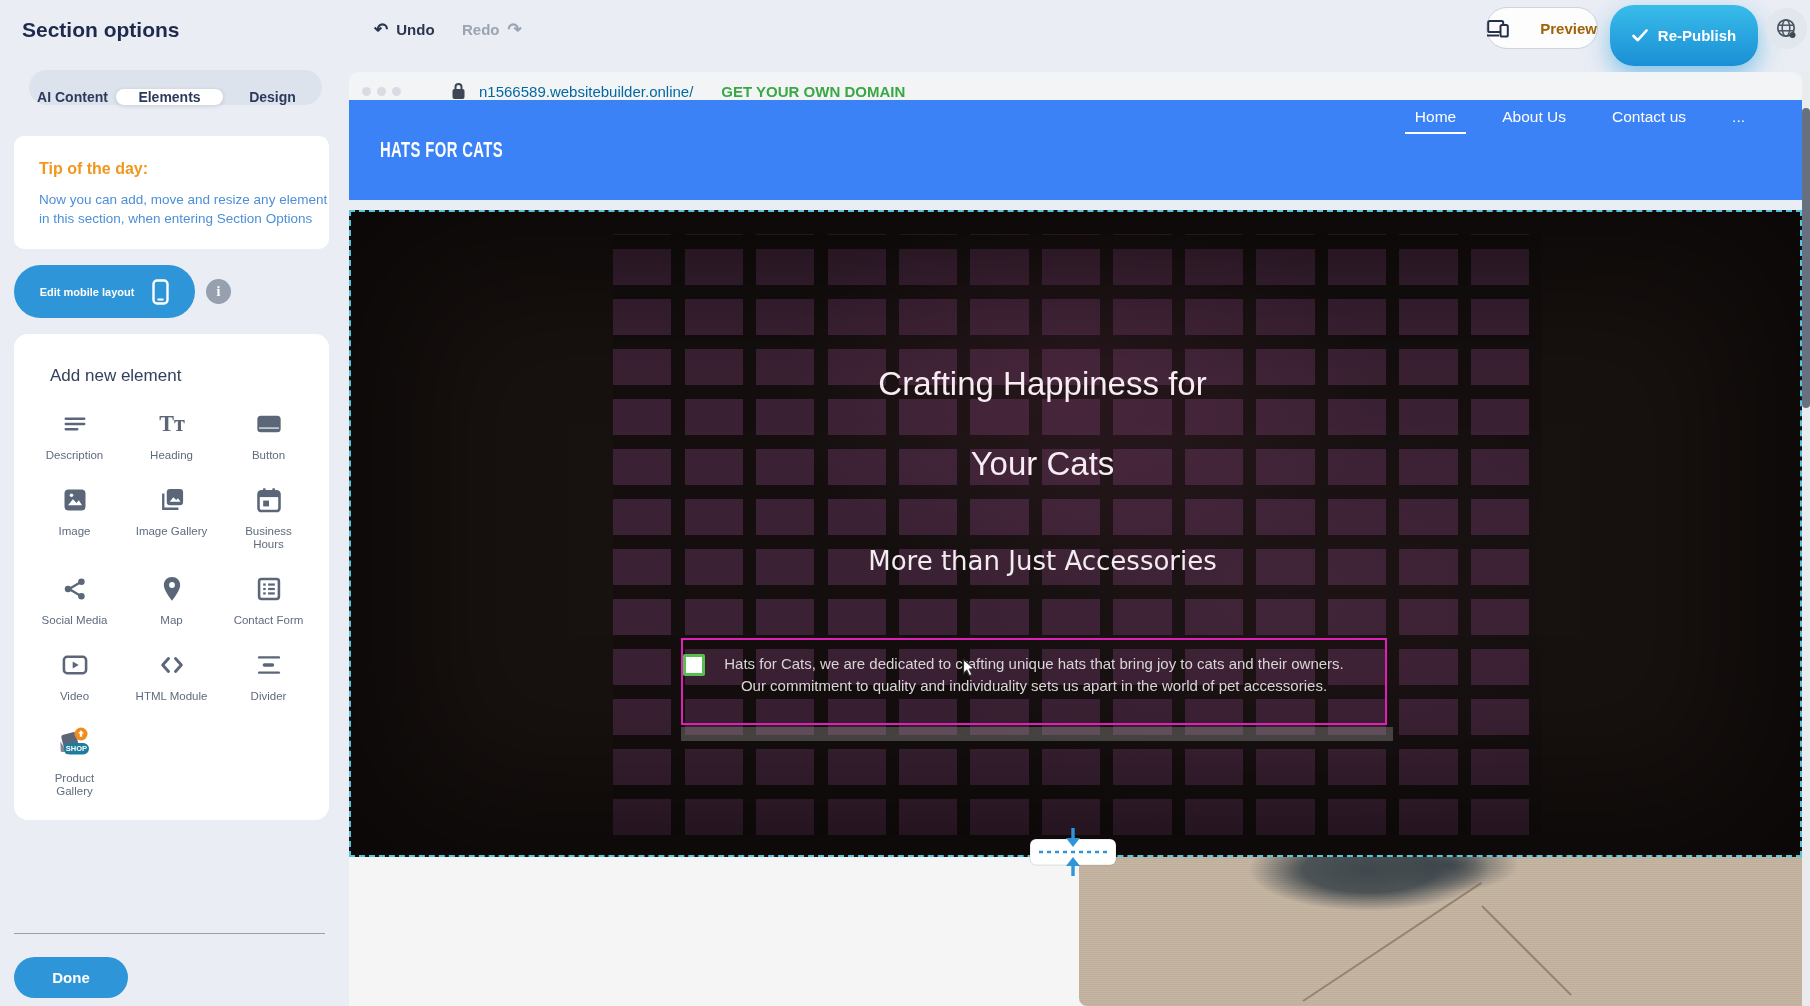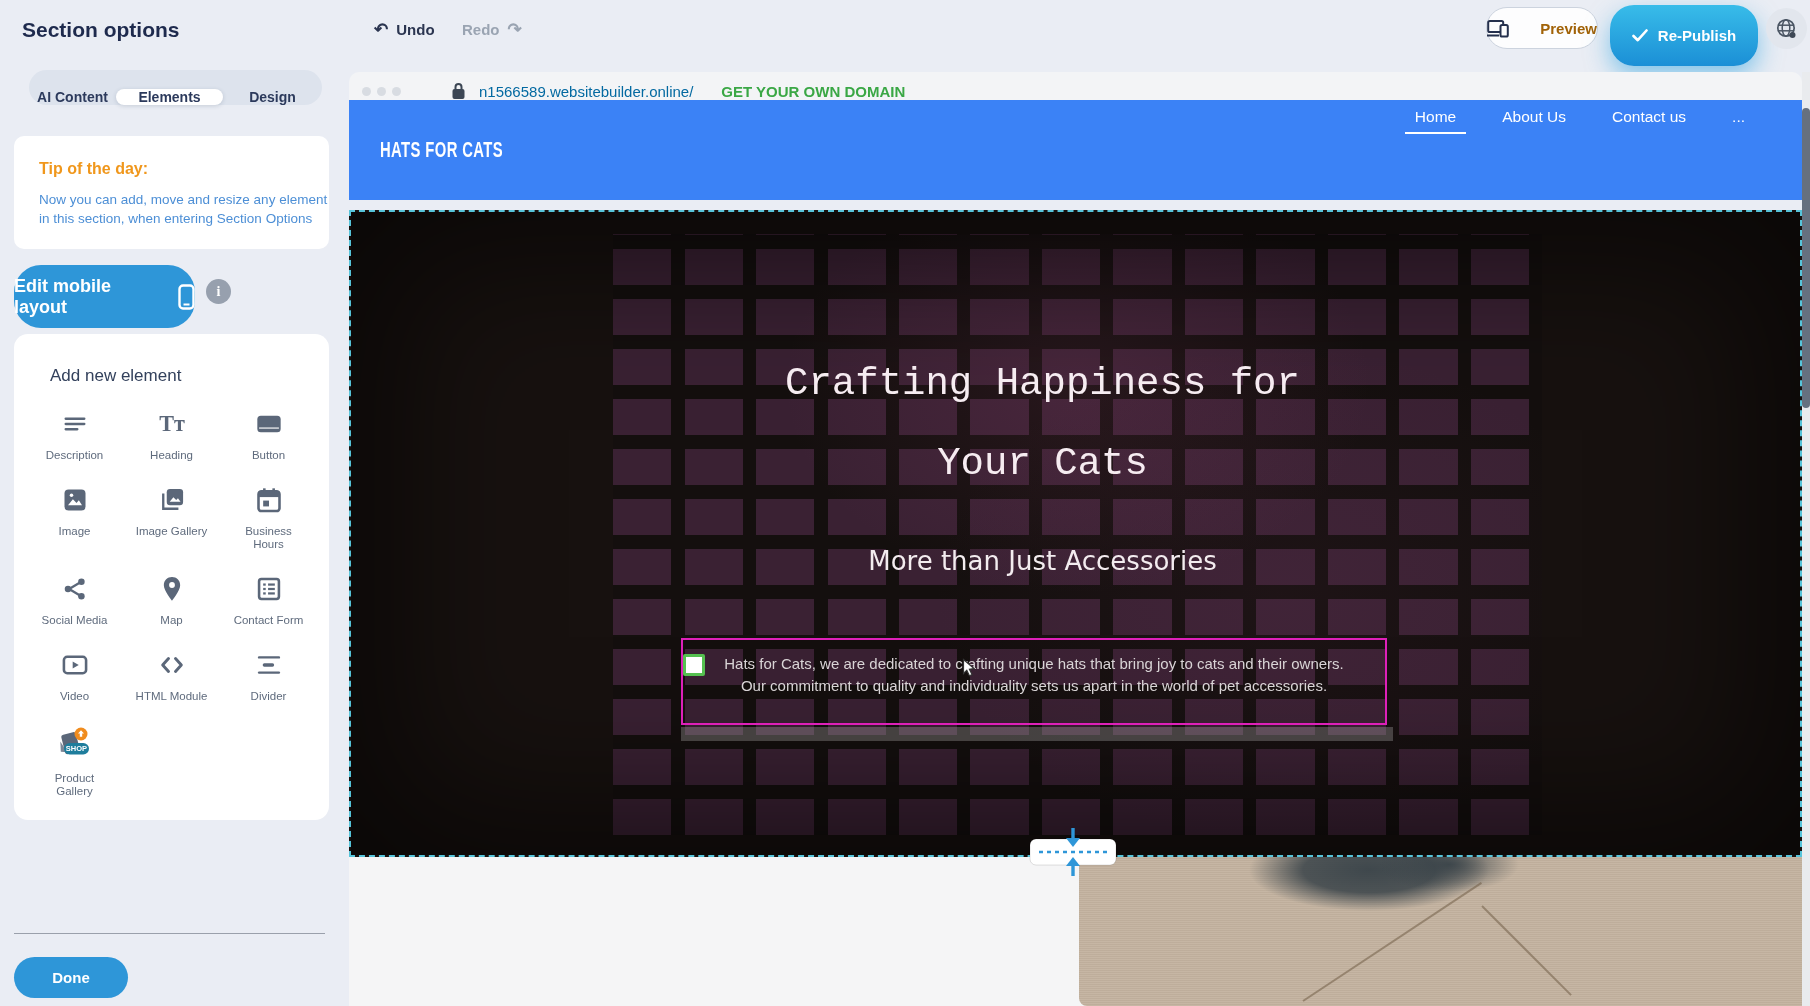--- a/index.html
+++ b/index.html
@@ -21,22 +21,22 @@
     display:flex; align-items:center; justify-content:center; cursor:pointer; }
 
   
   .tabs { position:absolute; left:29px; top:70px; width:293px; height:35px; background:#dde3ed; border-radius:18px; display:flex; align-items:flex-end; }
   .tab { display:flex; align-items:center; justify-content:center; font-size:14px; font-weight:bold; color:#2c3a5c; border-radius:18px; cursor:pointer; }
   .tab-ai{flex:87;} .tab-el{flex:107;} .tab-de{flex:99;}
   .tab.active { background:#fff; box-shadow:0 1px 4px rgba(40,60,90,.18); }
   .tip-card { position:absolute; left:14px; top:136px; width:315px; height:113px; background:#fff; border-radius:10px; padding:24px 0 0 25px; }
   .tip-heading { font-size:16px; font-weight:bold; color:#f0971c; }
   .tip-body { margin-top:12px; font-size:13.5px; line-height:19px; color:#4d8fd6; }
-  .edit-mobile-btn { position:absolute; left:14px; top:265px; width:181px; height:63px; border-radius:27px; background:#2e96d8;
-    color:#fff; font-size:18px; font-weight:bold; display:flex; align-items:center; justify-content:center; gap:18px; cursor:pointer; }
+  .edit-mobile-btn { position:absolute; left:14px; top:265px; width:181px; height:53px; border-radius:27px; background:#2e96d8;
+    color:#fff; font-size:11px; font-weight:bold; display:flex; align-items:center; justify-content:center; gap:18px; cursor:pointer; }
   .info-btn { position:absolute; left:206px; top:279px; width:25px; height:25px; border-radius:50%; background:#97a0ae; cursor:pointer;
     display:flex; align-items:center; justify-content:center; }
   .info-btn::before { content:"i"; color:#fff; font-size:14px; font-weight:bold; font-family:"Liberation Serif",serif; }
   .add-card { position:absolute; left:14px; top:334px; width:315px; height:486px; background:#fff; border-radius:14px; padding:32px 14px 0 14px; }
   .add-title { font-size:17px; color:#33415c; margin-left:22px; }
   .el-grid { display:grid; grid-template-columns:repeat(3,1fr); margin-top:24px; row-gap:24px; column-gap:4px; }
   .el-item { display:flex; flex-direction:column; align-items:center; gap:7px; cursor:pointer; }
   .el-label { font-size:11.5px; color:#5f6b7d; text-align:center; line-height:13px; max-width:72px; }
   .panel-divider { position:absolute; left:14px; top:933px; width:311px; border-top:1.5px solid #9aa0ab; }
   .done-btn { position:absolute; left:14px; top:957px; width:114px; height:41px; border-radius:21px; background:#2e96d8;
@@ -65,21 +65,21 @@
       repeating-linear-gradient(0deg, rgba(0,0,0,0) 0 36px, #140f0e 36px 50px),
       repeating-linear-gradient(90deg, #3a2133 0 58px, #140f0e 58px 71.5px);
   }
   .tiles::after { content:""; position:absolute; inset:0;
     background:
       radial-gradient(420px 300px at 50% 25%, rgba(150,70,110,.16), rgba(0,0,0,0) 70%),
       radial-gradient(500px 360px at 72% 60%, rgba(120,60,95,.10), rgba(0,0,0,0) 70%);
   }
   .hero-vignette { position:absolute; inset:0; box-shadow:inset 0 0 140px 50px rgba(0,0,0,.55); pointer-events:none; }
   .hero-title { position:absolute; left:0; right:66px; top:132px; text-align:center; color:#f6ecf1;
-    font-family:Liberation Mono, monospace; font-size:39px; line-height:80px; font-weight:500; }
+    font-family:Liberation Sans, sans-serif; font-size:33px; line-height:80px; font-weight:500; }
   .hero-subtitle { position:absolute; left:0; right:66px; top:334px; text-align:center; color:#f3ecef;
     font-family:"DejaVu Sans",sans-serif; font-size:26px; }
   .sel-box { position:absolute; left:330px; top:426px; width:706px; height:87px; border:2px solid #de20b9;
     padding:13px 28px 0; text-align:center; }
   .sel-text { font-size:15px; line-height:22px; color:#d9d4d6; }
   .sel-handle { position:absolute; left:0; top:14px; width:22px; height:22px; background:#fff; border:3px solid #55c050; border-radius:2px; cursor:grab; }
   .sel-shadow { position:absolute; left:330px; top:515px; width:712px; height:14px; background:rgba(200,200,200,.28); }
 
   .resize-handle { position:absolute; left:1026px; top:828px; width:94px; height:48px; cursor:ns-resize; }
 

